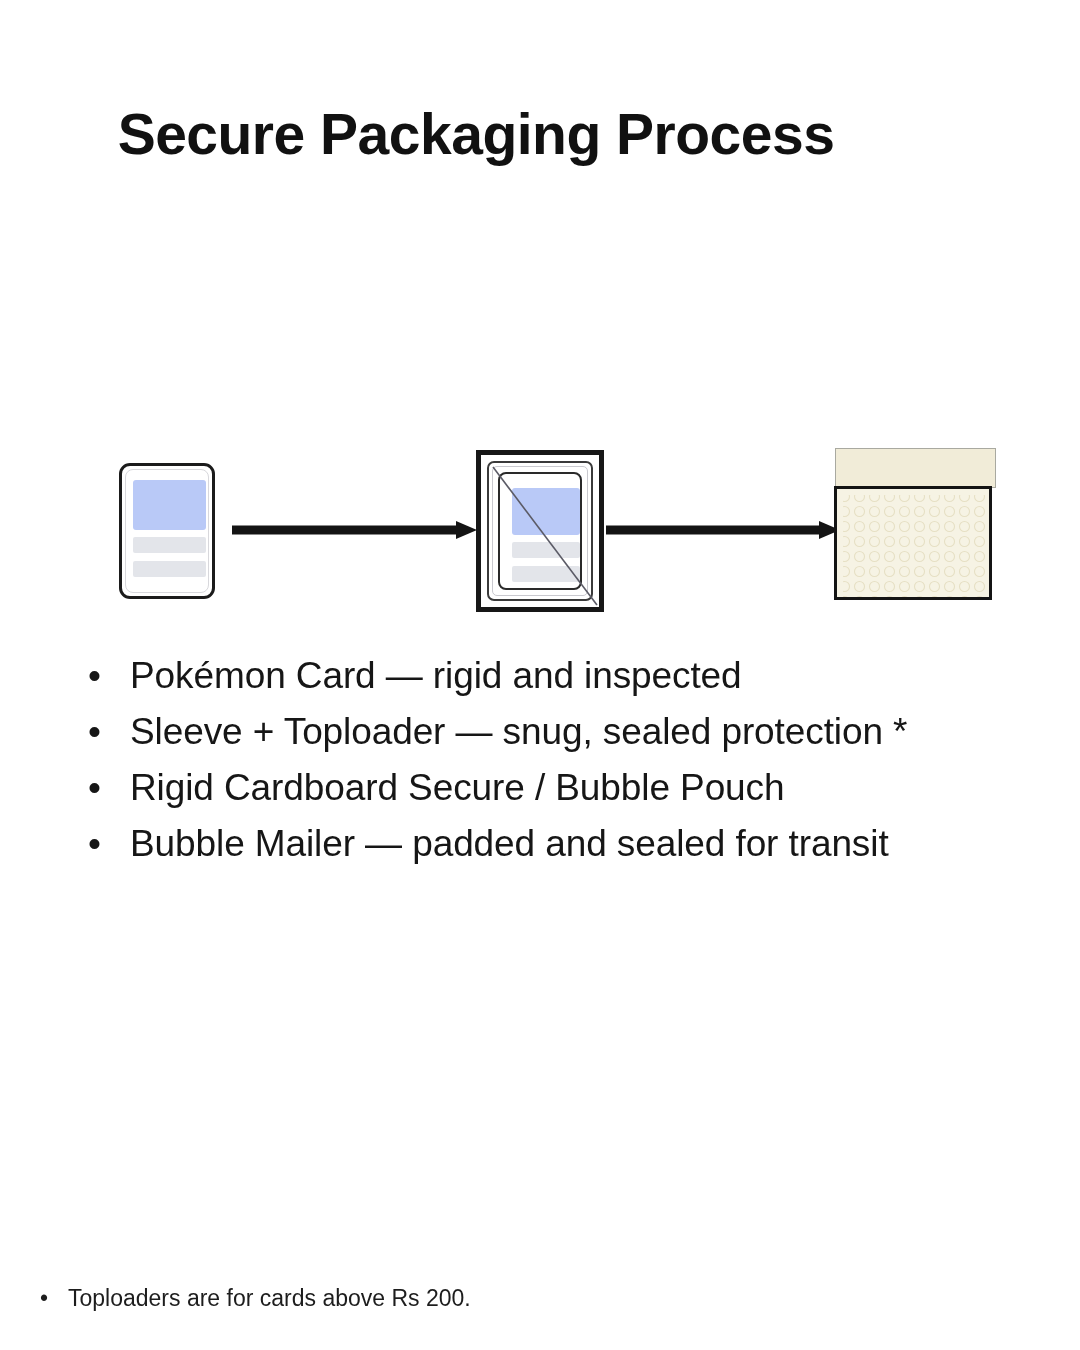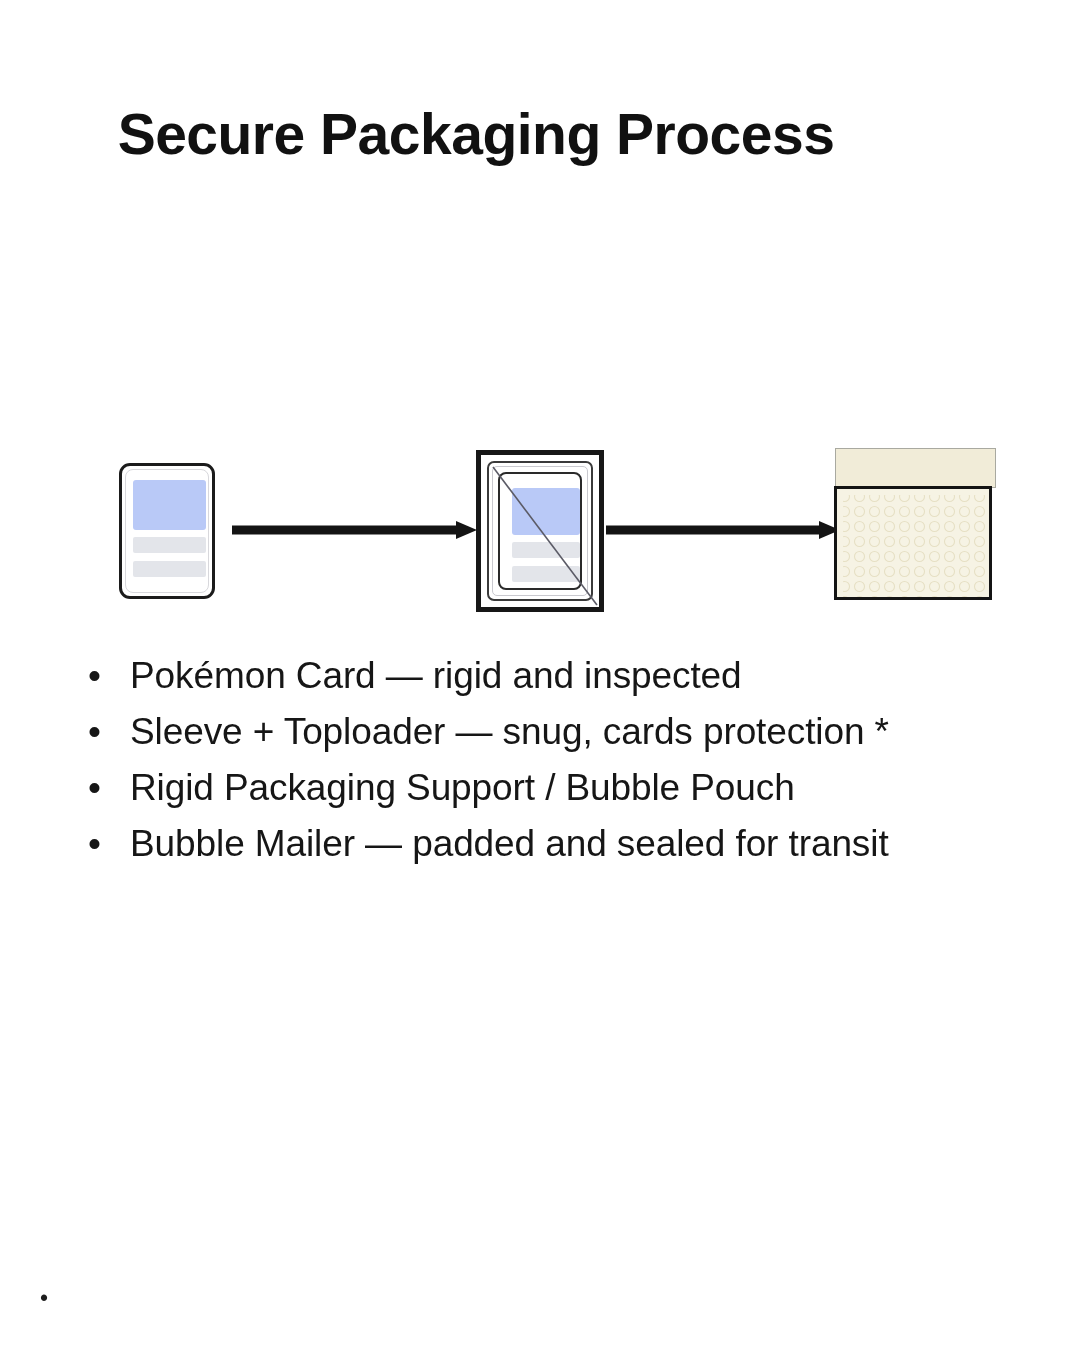--- a/index.html
+++ b/index.html
@@ -288,30 +288,31 @@
 
 <div class="bullets">
 
   <div class="bullet-row">
     <span class="bullet-dot">•</span>
     <span class="bullet-text">Pokémon Card — rigid and inspected</span>
   </div>
 
   <div class="bullet-row">
     <span class="bullet-dot">•</span>
-    <span class="bullet-text">Sleeve + Toploader — snug, cards protection *</span>
+    <span class="bullet-text">Sleeve + Toploader — snug, sealed protection *</span>
   </div>
 
   <div class="bullet-row">
     <span class="bullet-dot">•</span>
-    <span class="bullet-text">Rigid Packaging Support / Bubble Pouch</span>
+    <span class="bullet-text">Rigid Cardboard Secure / Bubble Pouch</span>
   </div>
 
   <div class="bullet-row">
     <span class="bullet-dot">•</span>
     <span class="bullet-text">Bubble Mailer — padded and sealed for transit</span>
   </div>
 
 </div>
 
 <div class="footnote">
   <span class="footnote-dot">•</span>
+  <span>Toploaders are for cards above Rs 200.</span>
 </div>
 
 </body></html>

